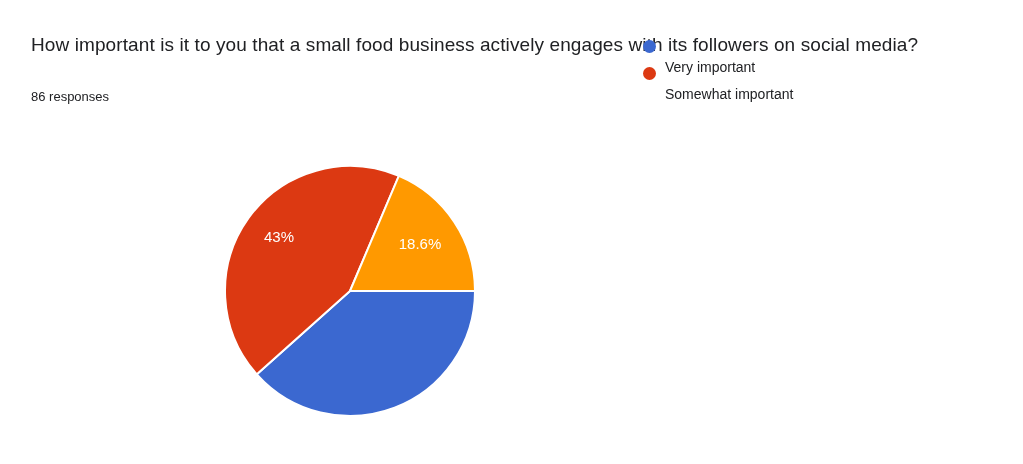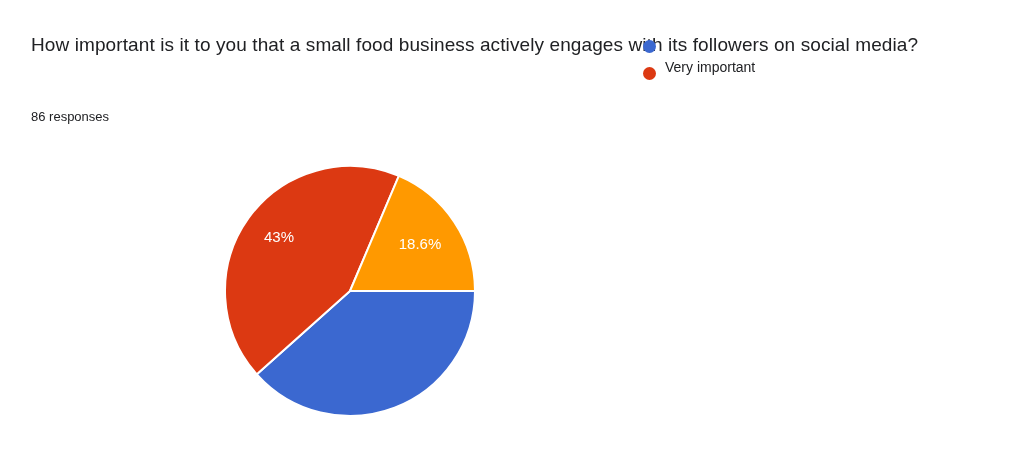--- a/index.html
+++ b/index.html
@@ -34,21 +34,21 @@
     font-size: 19px;
     line-height: 30px;
     color: #202124;
     font-weight: 400;
     letter-spacing: 0.1px;
   }
 
   #response-count {
     position: absolute;
     left: 31px;
-    top: 108px;
+    top: 88px;
     font-size: 13px;
     line-height: 18px;
     color: #202124;
     font-weight: 400;
   }
 
   
   #plot-area {
     position: absolute;
     left: 12px;
@@ -127,16 +127,17 @@
     </svg>
   </div>
 
   <div id="legend">
       <div class="legend-item">
         <span class="legend-swatch" style="background: rgb(59, 104, 208);"></span>
         <span class="legend-label">Very important</span>
       </div>
       <div class="legend-item">
         <span class="legend-swatch" style="background: rgb(220, 57, 18);"></span>
+        <span class="legend-label">Somewhat important</span>
       </div>
     </div>
 
 </div>
 
 </body></html>

